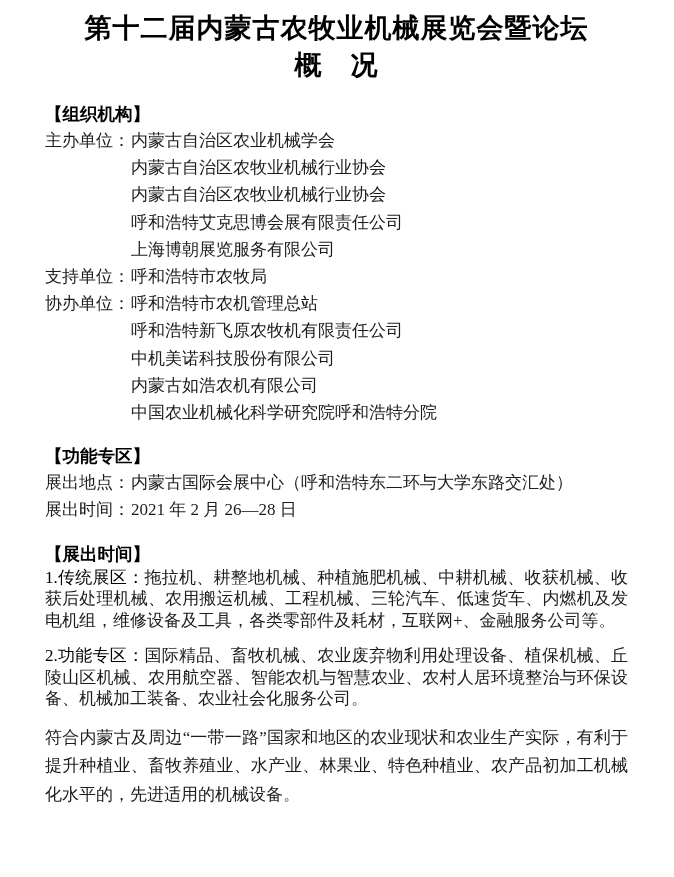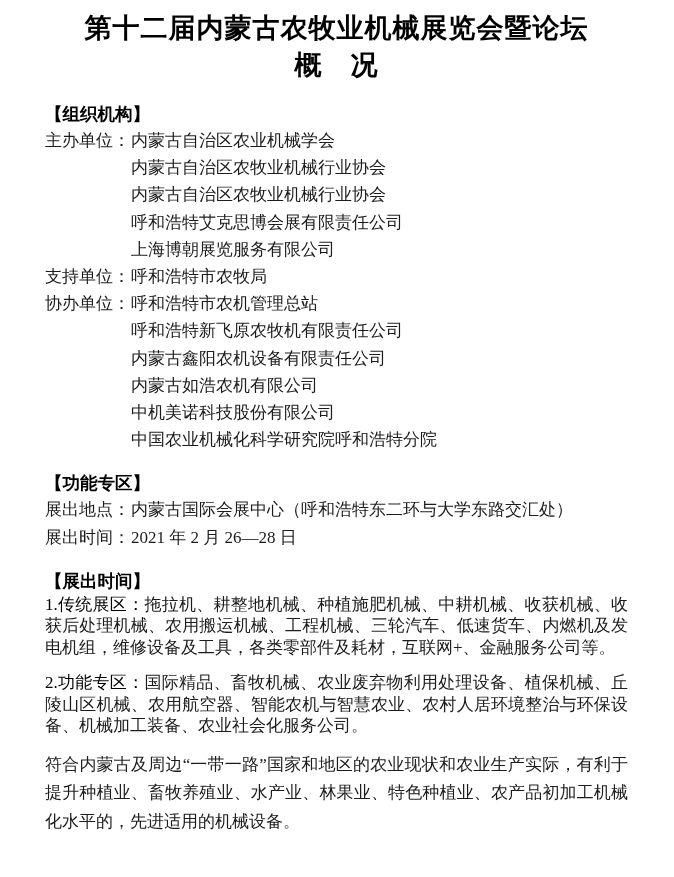--- a/index.html
+++ b/index.html
@@ -95,23 +95,22 @@
     <div class="kv-values">
       <div class="kv-value">呼和浩特市农牧局</div>
     </div>
   </div>
 
   <div class="kv-row">
     <div class="kv-label">协办单位：</div>
     <div class="kv-values">
       <div class="kv-value">呼和浩特市农机管理总站</div>
       <div class="kv-value">呼和浩特新飞原农牧机有限责任公司</div>
-      <div class="kv-value">内蒙古鑫阳农机设备有限责任公司</div>
+      <div class="kv-value">中机美诺科技股份有限公司</div>
       <div class="kv-value">内蒙古如浩农机有限公司</div>
-      <div class="kv-value">中机美诺科技股份有限公司</div>
       <div class="kv-value">中国农业机械化科学研究院呼和浩特分院</div>
     </div>
   </div>
 
   <div class="section-heading">【功能专区】</div>
 
   <div class="kv-row">
     <div class="kv-label">展出地点：</div>
     <div class="kv-values">
       <div class="kv-value">内蒙古国际会展中心（呼和浩特东二环与大学东路交汇处）</div>

